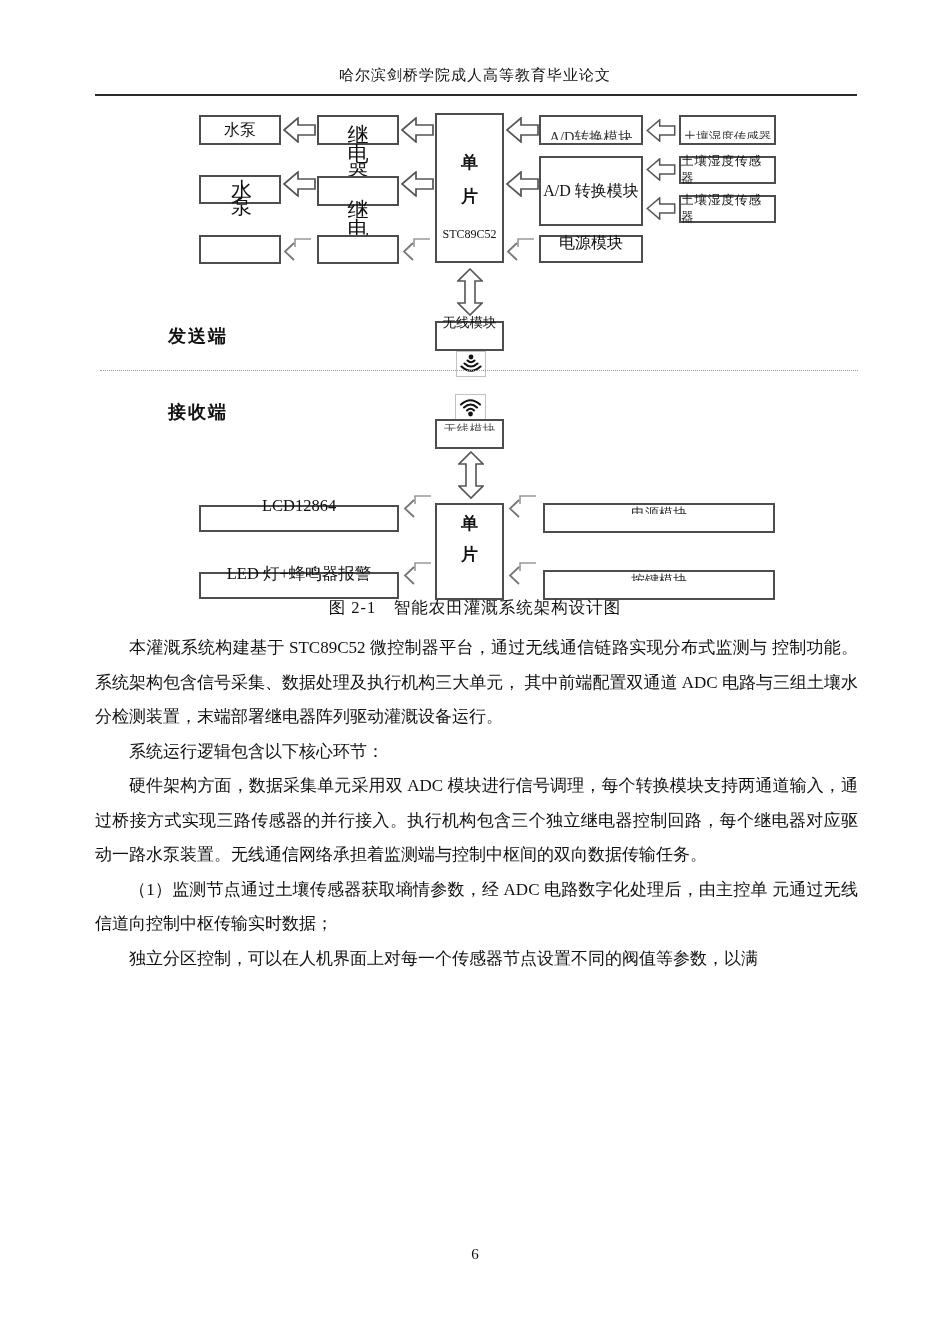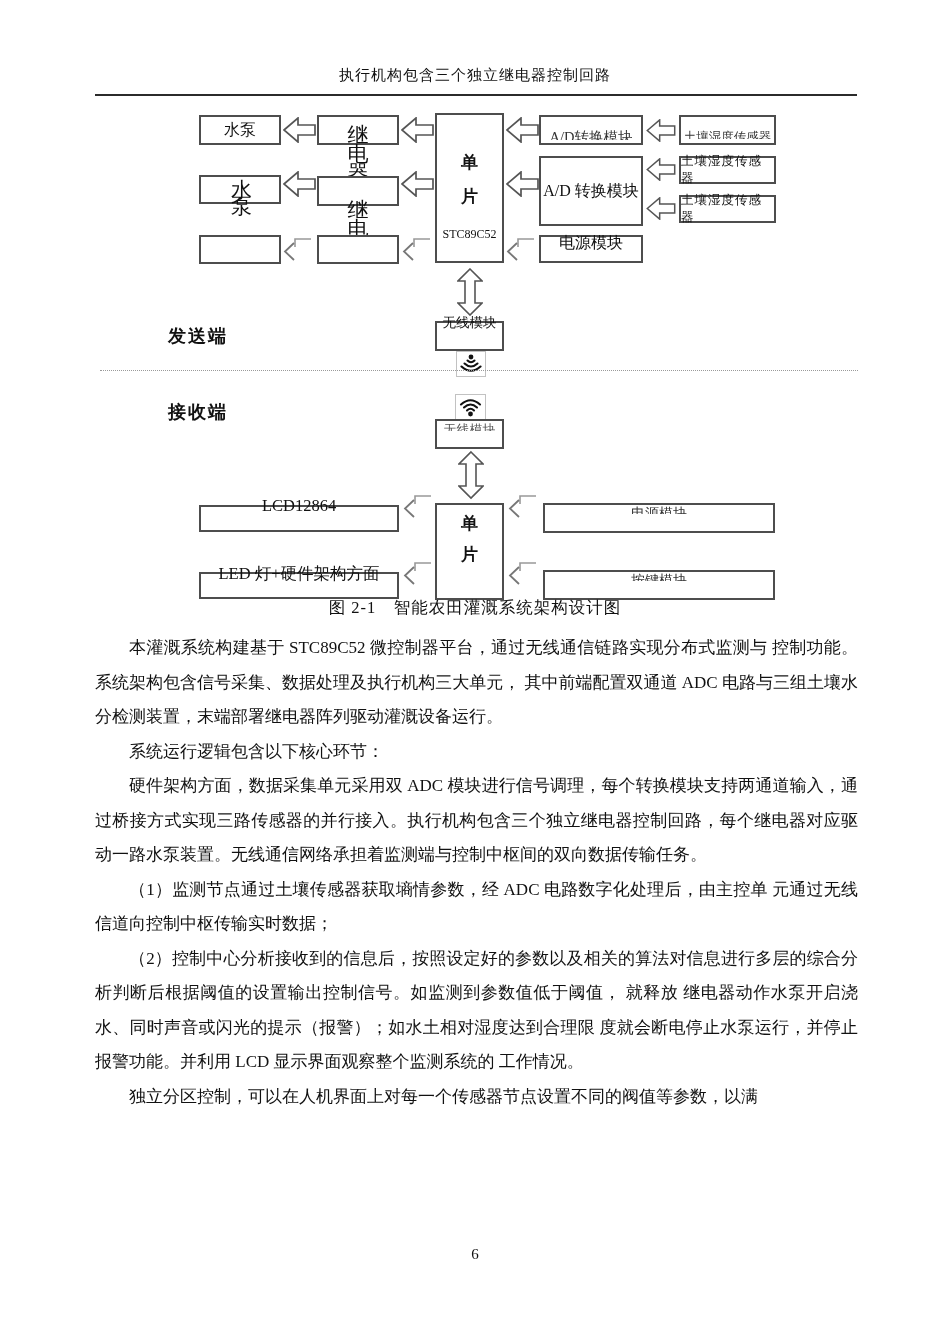--- a/index.html
+++ b/index.html
@@ -21,21 +21,21 @@
   .bodytext p{margin:0;font-size:17px;line-height:34.5px;text-align:justify;text-indent:2em;
               font-family:"Liberation Serif", serif;}
   .pagenum{position:absolute;top:1246px;left:0;right:0;text-align:center;font-size:15px;}
   svg{display:block;}
 </style>
 </head>
 <body>
 
 <div class="page">
 
-  <div class="hdr">执行机构包含三个独立继电器控制回路</div>
+  <div class="hdr">哈尔滨剑桥学院成人高等教育毕业论文</div>
   <div class="rule"></div>
 
   <div class="box c" style="left:199px;top:115px;width:82px;height:30px;font-size:16px;">
     <span>水泵</span>
   </div>
   <div class="box" style="left:317px;top:115px;width:82px;height:30px;">
     <div class="wrapLbl" style="left:20px;top:9px;width:38px;">继电器</div>
   </div>
 
   <div class="box" style="left:199px;top:175px;width:82px;height:29px;">
@@ -184,21 +184,21 @@
 
   <div class="box" style="left:435px;top:503px;width:69px;height:97px;">
     <div class="over" style="top:7px;font-weight:bold;font-size:17px;">单</div>
     <div class="over" style="top:38px;font-weight:bold;font-size:17px;">片</div>
   </div>
 
   <div class="box" style="left:199px;top:505px;width:200px;height:27px;">
     <div class="over" style="top:-11px;font-size:16.5px;">LCD12864</div>
   </div>
   <div class="box" style="left:199px;top:572px;width:200px;height:27px;">
-    <div class="over" style="top:-11px;font-size:16.5px;">LED 灯+硬件架构方面</div>
+    <div class="over" style="top:-11px;font-size:16.5px;">LED 灯+蜂鸣器报警</div>
   </div>
 
   <div class="box" style="left:543px;top:503px;width:232px;height:30px;">
     <div class="clipwrap" style="top:1px;height:8px;font-size:14px;line-height:15px;">电源模块</div>
   </div>
   <div class="box" style="left:543px;top:570px;width:232px;height:30px;">
     <div class="clipwrap" style="top:1px;height:8px;font-size:14px;line-height:15px;">按键模块</div>
   </div>
 
   <div class="abs" style="left:402px;top:493px;">
@@ -226,19 +226,18 @@
       </svg>
     </div>
 
   <div class="cap">图 2-1　智能农田灌溉系统架构设计图</div>
 
   <div class="bodytext">
     <p>本灌溉系统构建基于 STC89C52 微控制器平台，通过无线通信链路实现分布式监测与 控制功能。系统架构包含信号采集、数据处理及执行机构三大单元，  其中前端配置双通道 ADC 电路与三组土壤水分检测装置，末端部署继电器阵列驱动灌溉设备运行。</p>
     <p>系统运行逻辑包含以下核心环节：</p>
     <p>硬件架构方面，数据采集单元采用双 ADC 模块进行信号调理，每个转换模块支持两通道输入，通过桥接方式实现三路传感器的并行接入。执行机构包含三个独立继电器控制回路，每个继电器对应驱动一路水泵装置。无线通信网络承担着监测端与控制中枢间的双向数据传输任务。</p>
     <p>（1）监测节点通过土壤传感器获取墒情参数，经 ADC 电路数字化处理后，由主控单 元通过无线信道向控制中枢传输实时数据；</p>
-    <p>（2）控制中心分析接收到的信息后，按照设定好的参数以及相关的算法对信息进行多层的综合分析判断后根据阈值的设置输出控制信号。如监测到参数值低于阈值，  就释放 继电器动作水泵开启浇水、同时声音或闪光的提示（报警）；如水土相对湿度达到合理限 度就会断电停止水泵运行，并停止报警功能。并利用 LCD 显示界面观察整个监测系统的  工作情况。</p>
     <p>独立分区控制，可以在人机界面上对每一个传感器节点设置不同的阀值等参数，以满</p>
   </div>
 
   <div class="pagenum">6</div>
 
 </div>
 
 </body></html>

